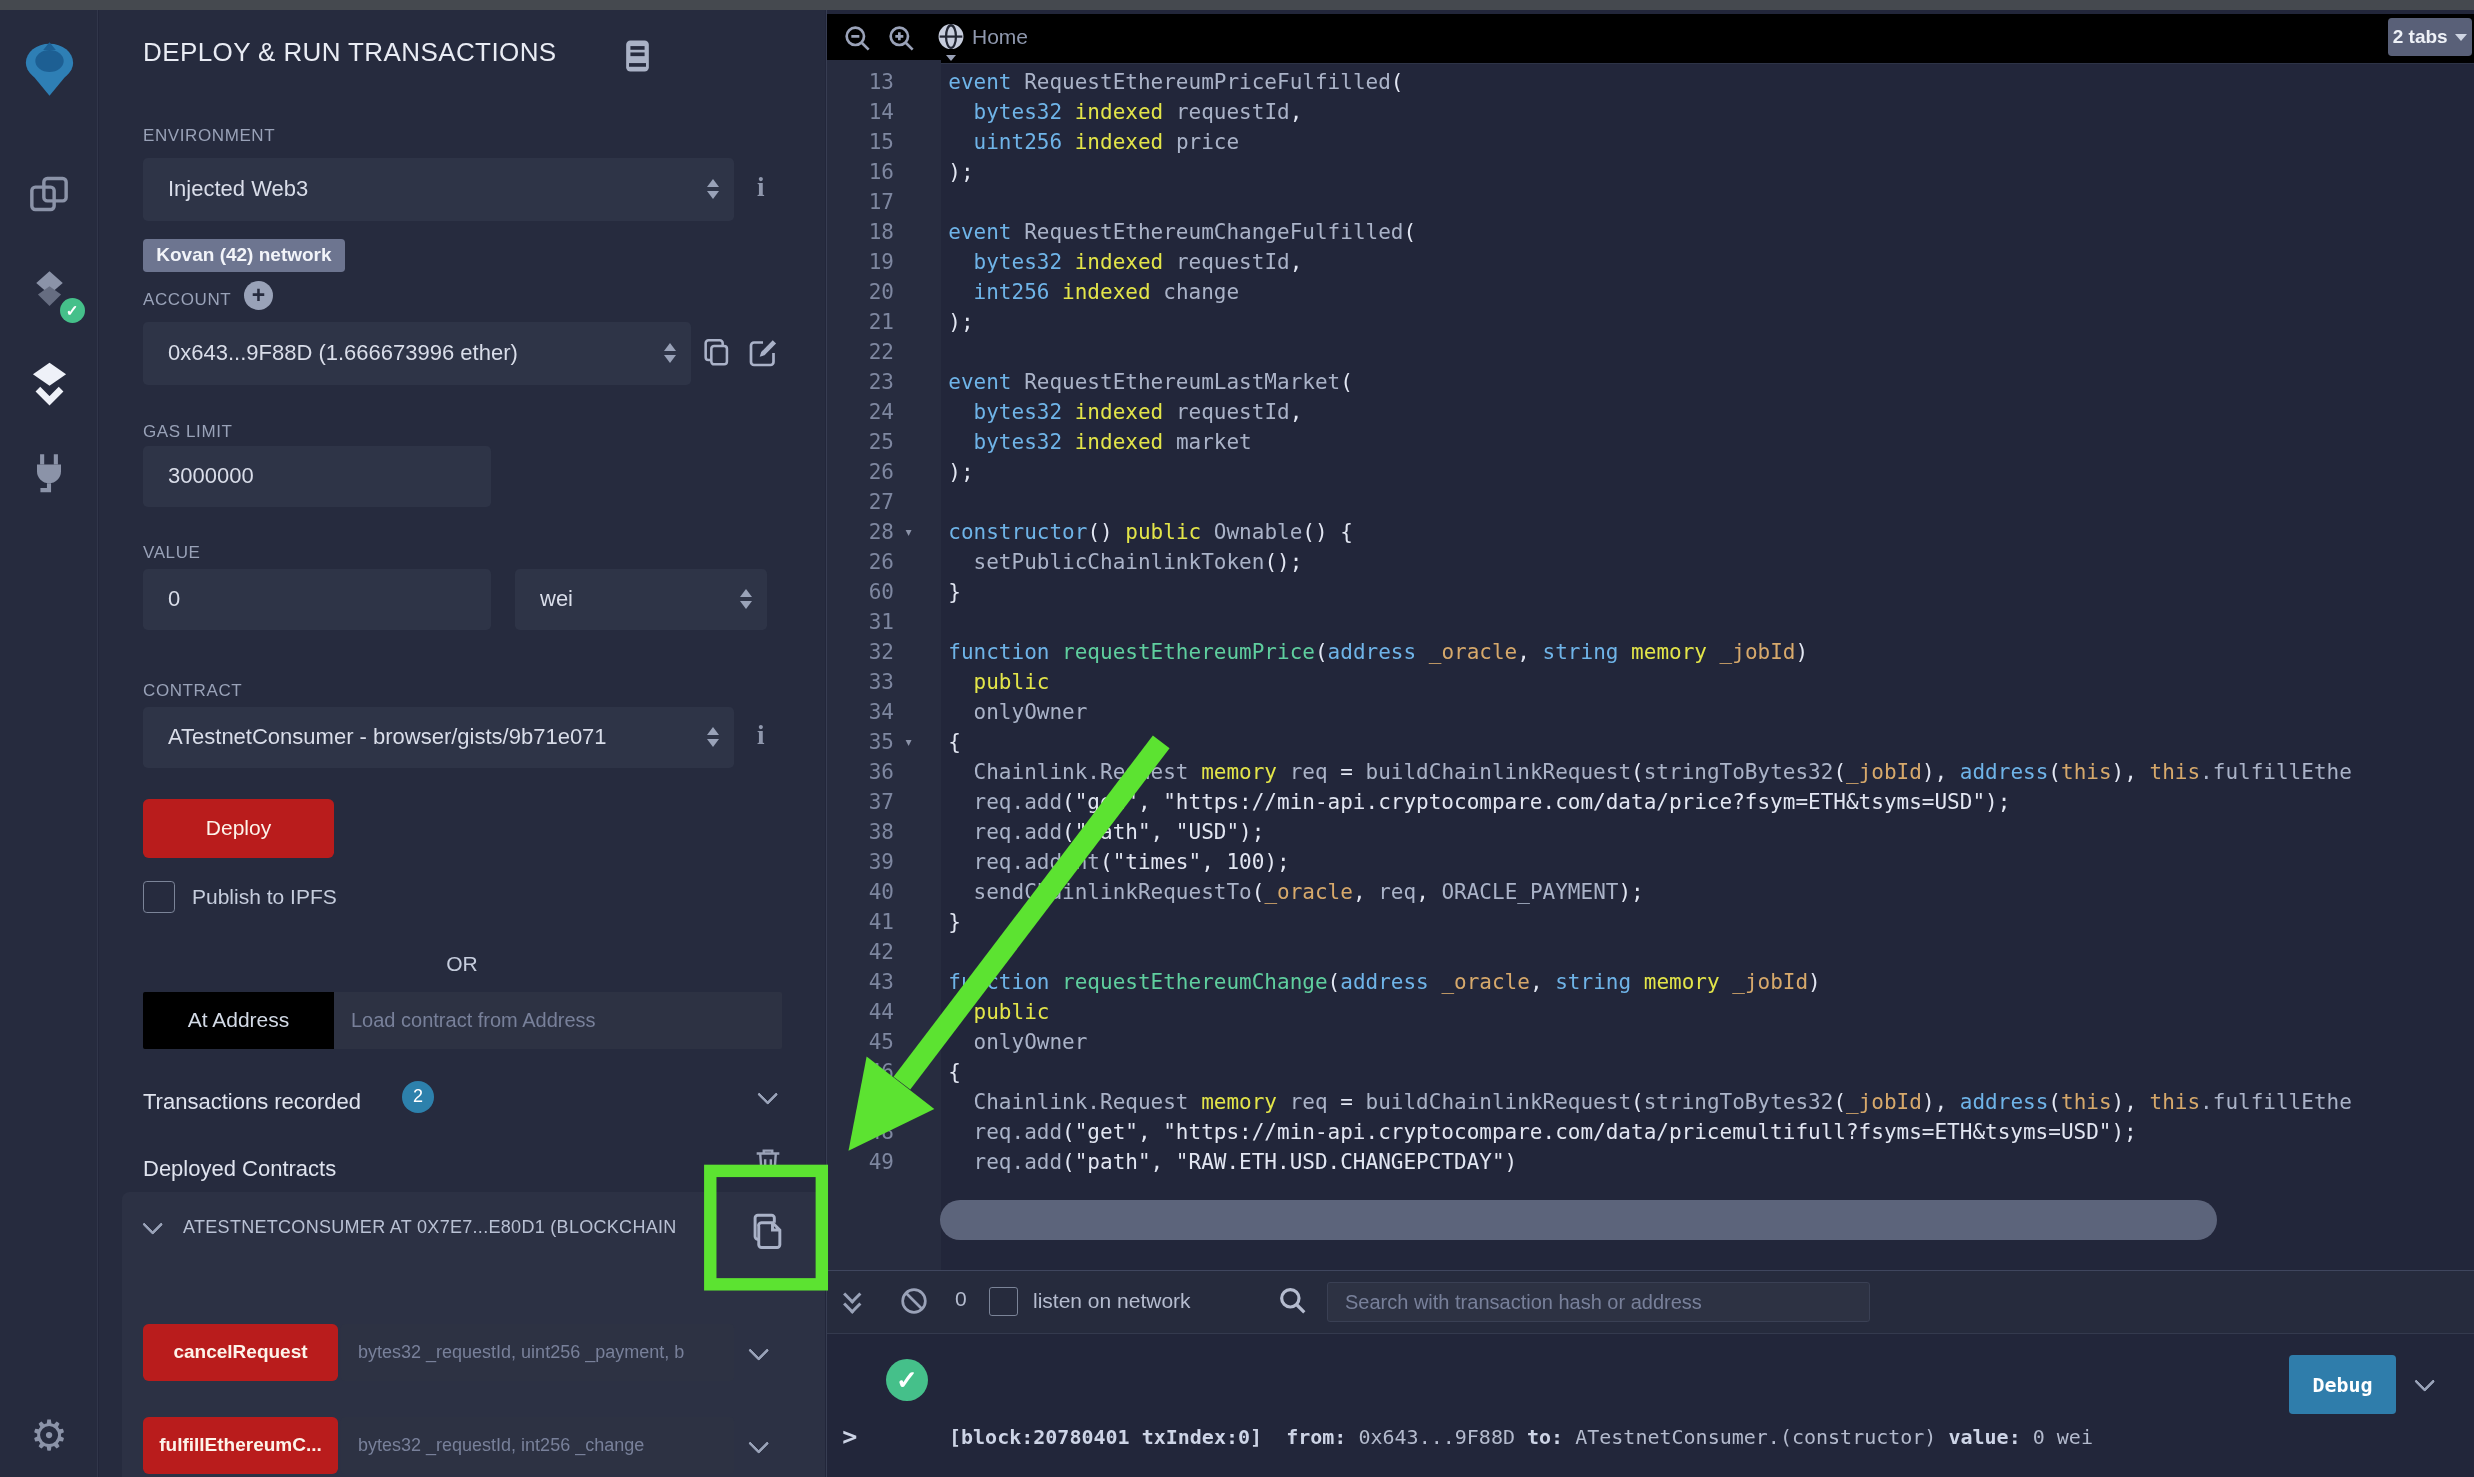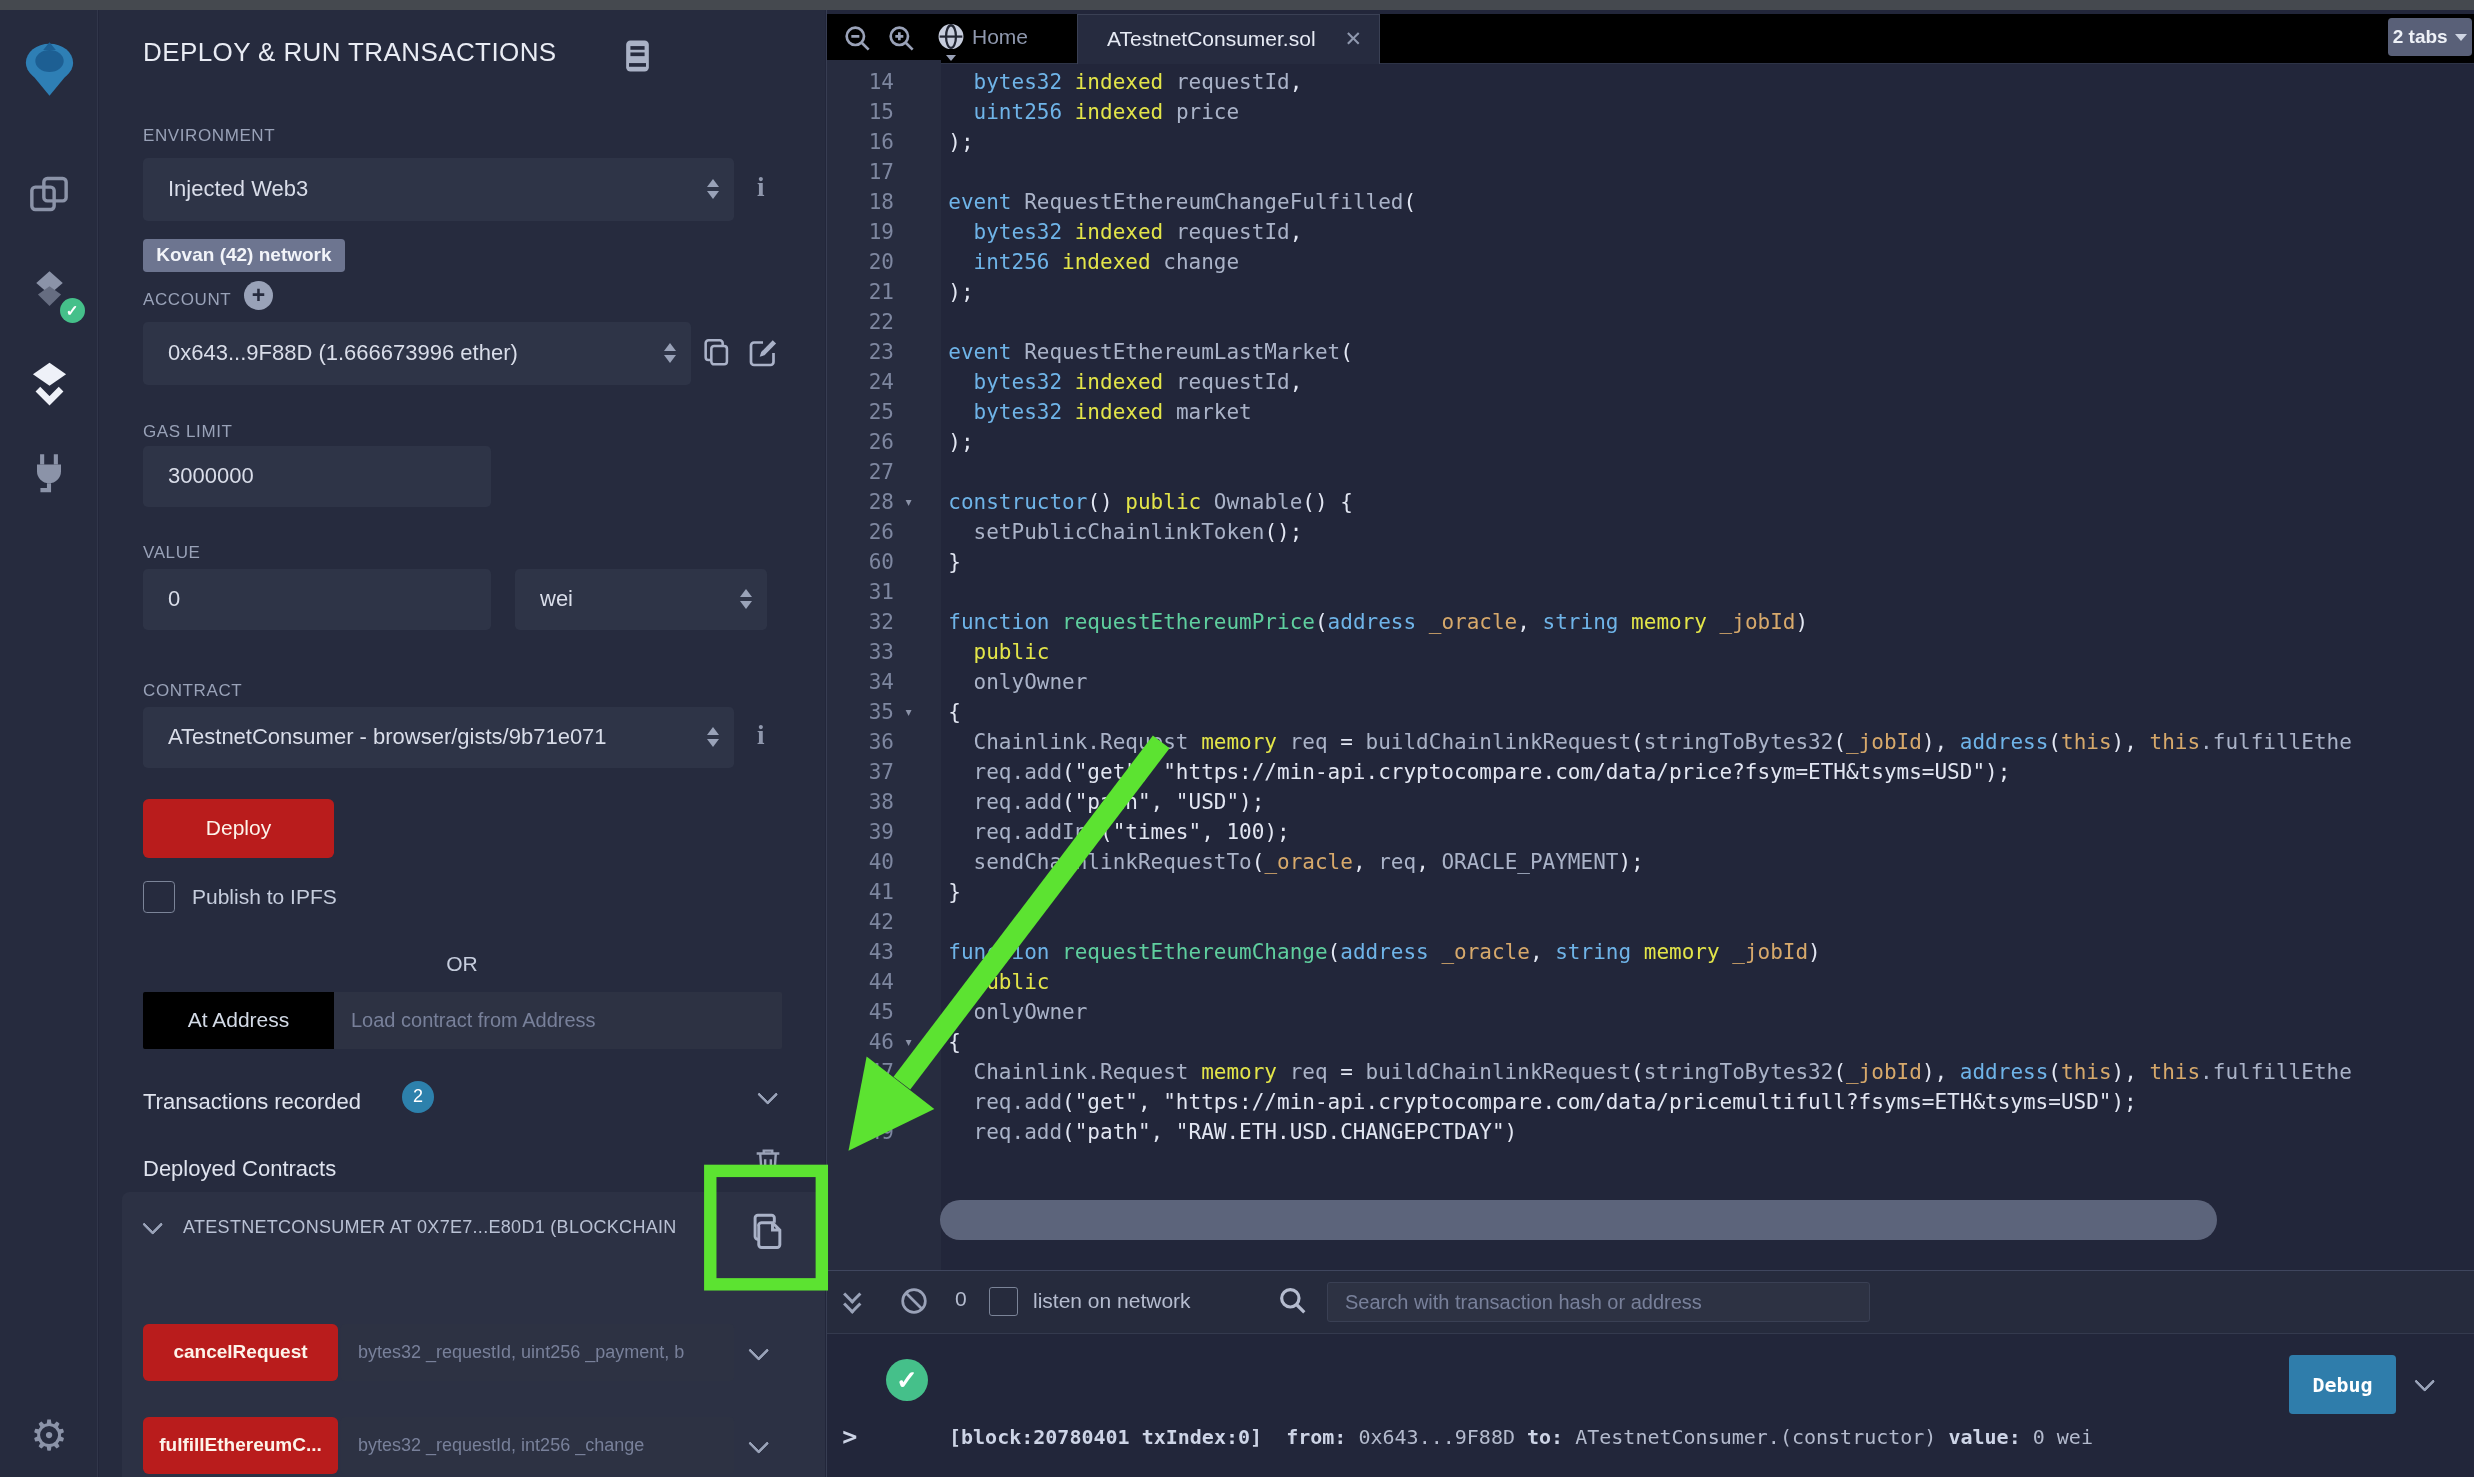--- a/index.html
+++ b/index.html
@@ -268,32 +268,29 @@
       </div>
       <div class="abs" style="left:107px;top:7.6px;">
         <svg width="34" height="34" viewBox="0 0 24 24" fill="none" stroke="#c7cddd" stroke-width="1.6">
           <circle cx="12" cy="11" r="8" fill="#c7cddd"></circle>
           <ellipse cx="12" cy="11" rx="3.5" ry="8" stroke="#232734"></ellipse>
           <path d="M4 11 h16" stroke="#232734"></path>
         </svg>
         <div style="width:0;height:0;margin:0 auto;border-left:5.7px solid transparent;border-right:5.7px solid transparent;border-top:6.7px solid #9aa2b8;"></div>
       </div>
       <div class="tab-home">Home</div>
-      <div class="tab-active">
-        <span class="tab-label">ATestnetConsumer.sol</span>
-        <span class="tab-close">✕</span>
-      </div>
       <div class="tabs-btn">
         <span>2 tabs</span>
         <span class="caret-dn"></span>
       </div>
     </div>
 
     <div class="gutter-bg"></div>
     <div class="code" id="code-lines">
+        <div class="cl"><span class="ln">13</span><span class="fold"></span><span class="src"><span class="tok-b">  event </span><span class="tok-id">RequestEthereumPriceFulfilled</span><span class="tok-w">(</span></span></div>
         <div class="cl"><span class="ln">14</span><span class="fold"></span><span class="src"><span class="tok-b">    bytes32 </span><span class="tok-y">indexed </span><span class="tok-id">requestId</span><span class="tok-w">,</span></span></div>
         <div class="cl"><span class="ln">15</span><span class="fold"></span><span class="src"><span class="tok-b">    uint256 </span><span class="tok-y">indexed </span><span class="tok-id">price</span></span></div>
         <div class="cl"><span class="ln">16</span><span class="fold"></span><span class="src"><span class="tok-w">  );</span></span></div>
         <div class="cl"><span class="ln">17</span><span class="fold"></span><span class="src"></span></div>
         <div class="cl"><span class="ln">18</span><span class="fold"></span><span class="src"><span class="tok-b">  event </span><span class="tok-id">RequestEthereumChangeFulfilled</span><span class="tok-w">(</span></span></div>
         <div class="cl"><span class="ln">19</span><span class="fold"></span><span class="src"><span class="tok-b">    bytes32 </span><span class="tok-y">indexed </span><span class="tok-id">requestId</span><span class="tok-w">,</span></span></div>
         <div class="cl"><span class="ln">20</span><span class="fold"></span><span class="src"><span class="tok-b">    int256 </span><span class="tok-y">indexed </span><span class="tok-id">change</span></span></div>
         <div class="cl"><span class="ln">21</span><span class="fold"></span><span class="src"><span class="tok-w">  );</span></span></div>
         <div class="cl"><span class="ln">22</span><span class="fold"></span><span class="src"></span></div>
         <div class="cl"><span class="ln">23</span><span class="fold"></span><span class="src"><span class="tok-b">  event </span><span class="tok-id">RequestEthereumLastMarket</span><span class="tok-w">(</span></span></div>

